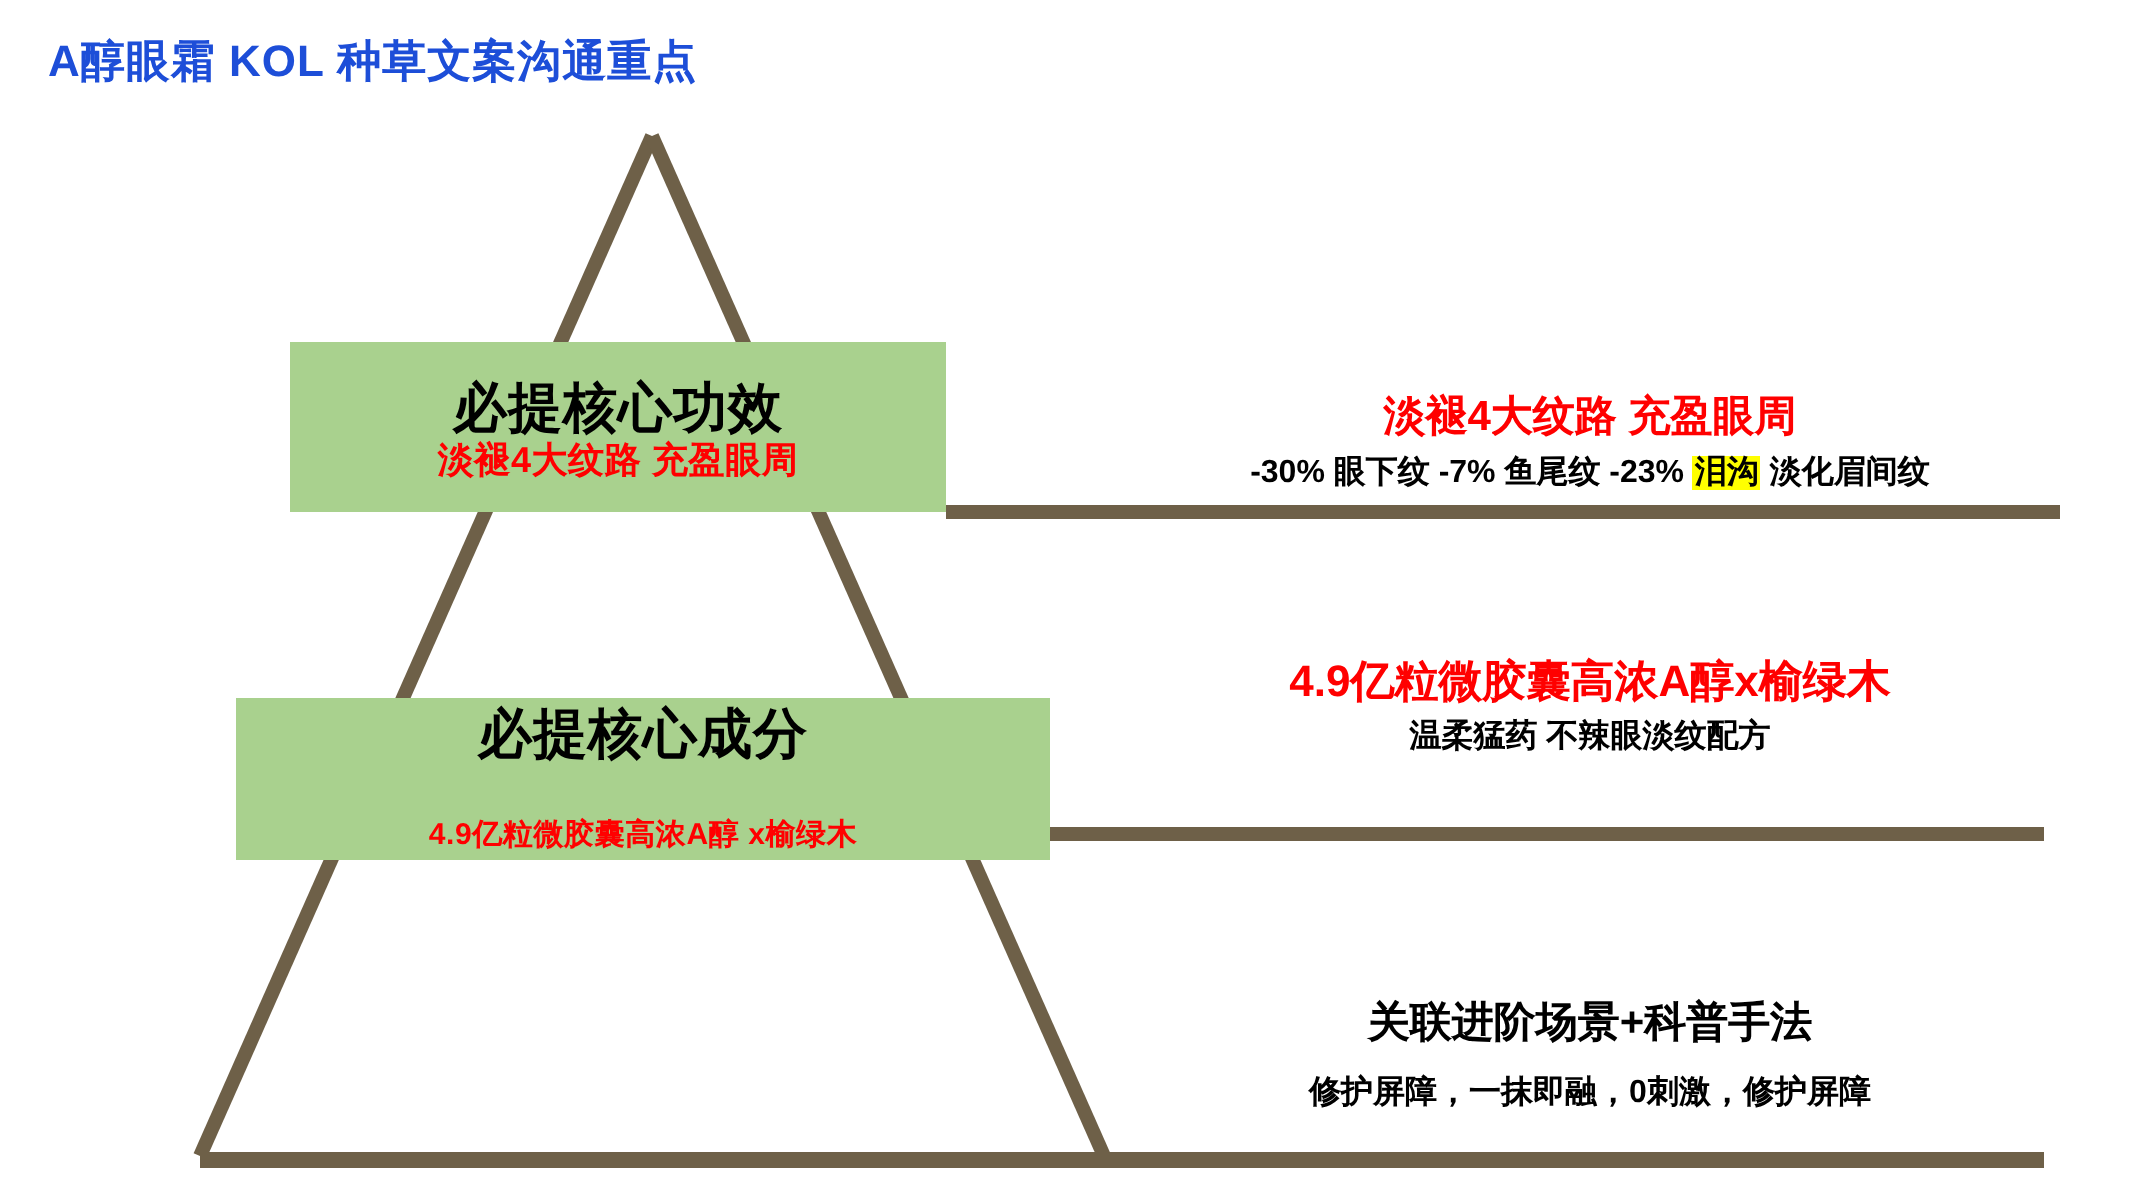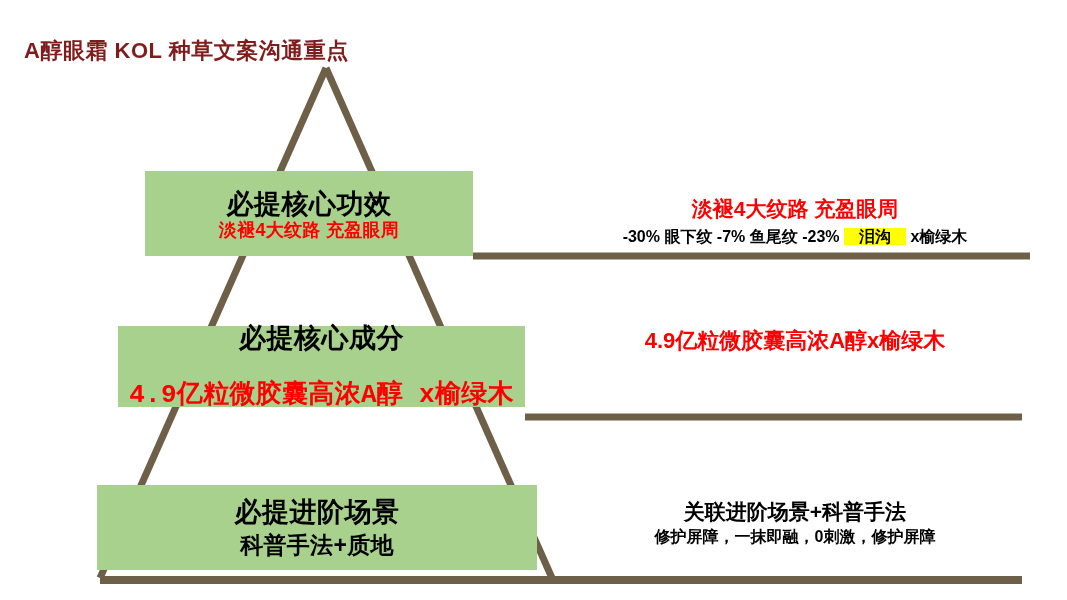--- a/index.html
+++ b/index.html
@@ -17,24 +17,23 @@
     background: #ffffff;
   }
 
   
   .slide-title {
     position: absolute;
     left: 24px;
     top: 16px;
     font-size: 22px;
     font-weight: bold;
-    color: #7f1d1d;
+    color: #1d4ed8;
     letter-spacing: 0.5px;
     white-space: nowrap;
-    margin-top: 20px;
   }
 
   
   .pyramid-layer {
     position: absolute;
     left: 0; top: 0;
     width: 1067px;
     height: 600px;
     pointer-events: none;
   }
@@ -68,23 +67,23 @@
     font-weight: bold;
     color: #000000;
     white-space: nowrap;
     letter-spacing: 0.3px;
   }
 
   #box-1 { left: 145px; top: 171px; width: 328px; height: 85px; padding-top: 2px; }
   #box-1 .gb-head { font-size: 27px; margin-bottom: 1px; }
   #box-1 .gb-sub-red { font-size: 18px; }
 
-  #box-2 { left: 118px; top: 326px; width: 407px; height: 81px; gap: 25px; }
+  #box-2 { left: 118px; top: 349px; width: 407px; height: 81px; gap: 25px; }
   #box-2 .gb-head { font-size: 27px; margin-bottom: 2px; }
-  #box-2 .gb-sub-red { font-size: 26px; font-family: Liberation Mono, monospace; }
+  #box-2 .gb-sub-red { font-size: 15px; }
 
   #box-3 { left: 97px; top: 485px; width: 440px; height: 85px; }
   #box-3 .gb-head { font-size: 27px; margin-bottom: 6px; }
   #box-3 .gb-sub-black { font-size: 23px; }
 
   
   .right-block {
     position: absolute;
     text-align: center;
     line-height: 1.25;
@@ -104,32 +103,32 @@
   .rb-line {
     font-size: 16px;
     font-weight: bold;
     color: #000000;
     white-space: nowrap;
   }
   .rb-line.small { font-size: 15px; }
   .hl-yellow {
     background: #ffff00;
     color: #000000;
-    padding: 0 15px;
+    padding: 0 1px;
   }
 
   #right-1 { left: 545px; top: 196px; width: 500px; }
   #right-1 .rb-head-red { margin-bottom: 5px; }
 
   #right-2 { left: 545px; top: 327px; width: 500px; text-align: center; }
   #right-2 .rb-head-red { font-size: 22px; margin-bottom: 4px; }
   #right-2 .rb-line.l1 { margin-bottom: 9px; }
 
   #right-3 { left: 545px; top: 499px; width: 500px; }
-  #right-3 .rb-head-black { margin-bottom: 2px; }
+  #right-3 .rb-head-black { margin-bottom: 12px; }
 </style>
 </head>
 <body>
 
 <div id="slide">
 
   <div class="slide-title">A醇眼霜 KOL 种草文案沟通重点</div>
 
   <svg class="pyramid-layer" viewBox="0 0 1067 600" xmlns="http://www.w3.org/2000/svg">
 
@@ -147,34 +146,31 @@
   <div class="green-box" id="box-1">
     <div class="gb-head">必提核心功效</div>
     <div class="gb-sub-red">淡褪4大纹路 充盈眼周</div>
   </div>
 
   <div class="green-box" id="box-2">
     <div class="gb-head">必提核心成分</div>
     <div class="gb-sub-red">4.9亿粒微胶囊高浓A醇 x榆绿木</div>
   </div>
 
-  <div class="green-box" id="box-3">
-    <div class="gb-head">必提进阶场景</div>
-    <div class="gb-sub-black">科普手法+质地</div>
-  </div>
 
   <div class="right-block" id="right-1">
     <div class="rb-head-red">淡褪4大纹路 充盈眼周</div>
     <div class="rb-line">
-      <span>-30% 眼下纹 -7% 鱼尾纹 -23% </span><span class="hl-yellow">泪沟</span><span> x榆绿木</span>
+      <span>-30% 眼下纹 -7% 鱼尾纹 -23% </span><span class="hl-yellow">泪沟</span><span> 淡化眉间纹</span>
     </div>
   </div>
 
   <div class="right-block" id="right-2">
     <div class="rb-head-red">4.9亿粒微胶囊高浓A醇x榆绿木</div>
+    <div class="rb-line l1">温柔猛药 不辣眼淡纹配方</div>
   </div>
 
   <div class="right-block" id="right-3">
     <div class="rb-head-black">关联进阶场景+科普手法</div>
     <div class="rb-line">修护屏障，一抹即融，0刺激，修护屏障</div>
   </div>
 
 </div>
 
 </body></html>

